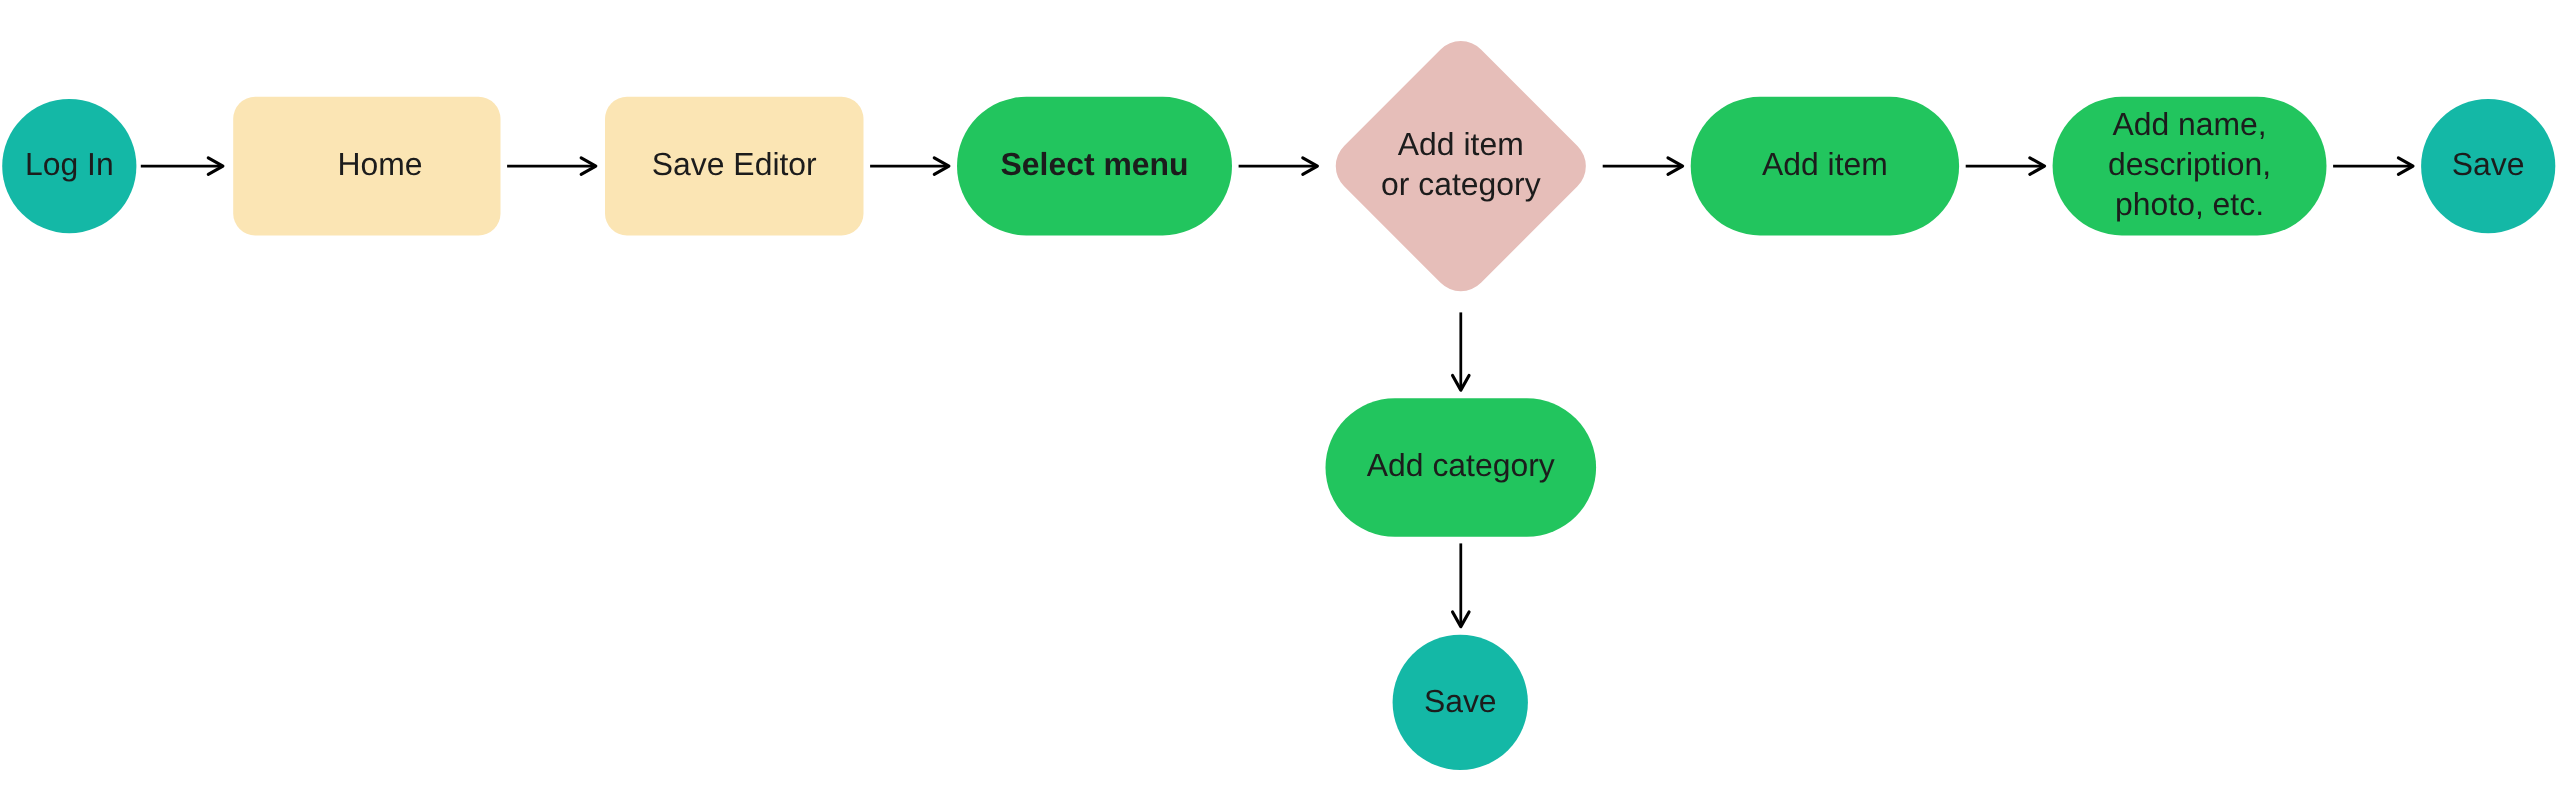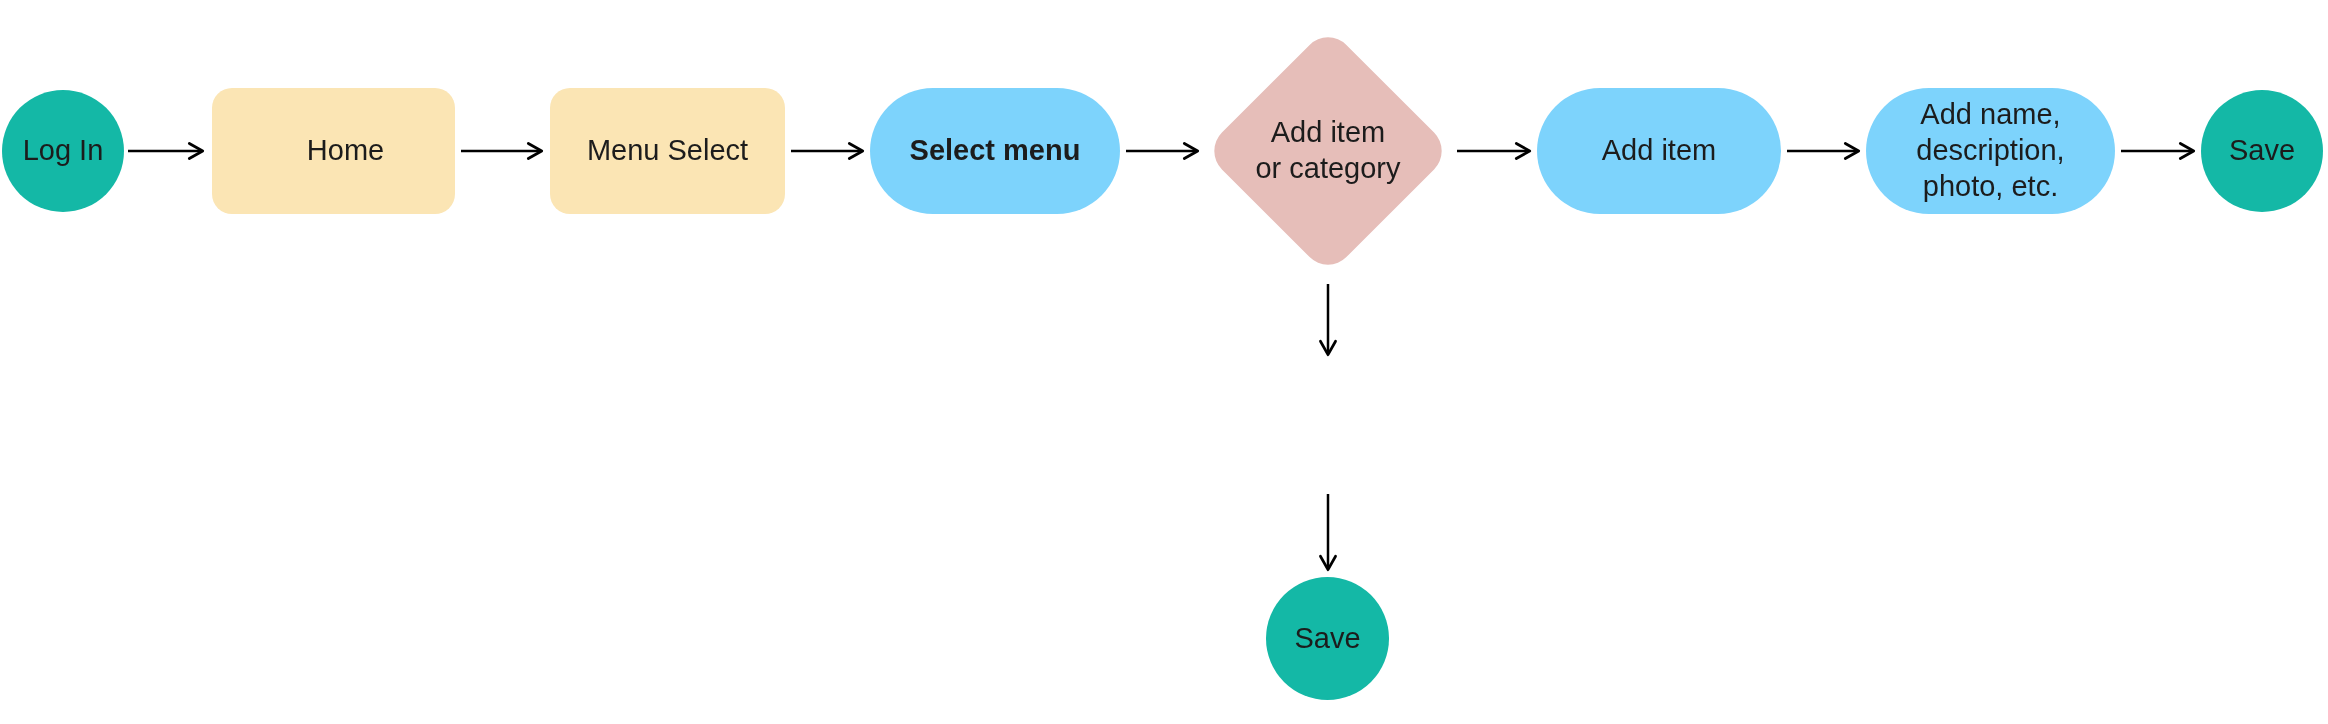--- a/index.html
+++ b/index.html
@@ -36,21 +36,21 @@
   .circle {
     border-radius: 50%;
     background: #14b8a6;
   }
   .rounded-rect {
     border-radius: 20px;
     background: #fbe5b4;
   }
   .pill {
     border-radius: 70px;
-    background: #7dd3fc;
+    background: #22c55e;
   }
   .diamond {
     background: #e6beb9;
     border-radius: 26px;
     transform: rotate(45deg);
   }
   .diamond-inner {
     width: 100%;
     height: 100%;
     display: flex;
@@ -98,21 +98,21 @@
 
   <div id="n-login" class="node circle">
     <span>Log In</span>
   </div>
 
   <div id="n-home" class="node rounded-rect">
     <span>Home</span>
   </div>
 
   <div id="n-menu-editor" class="node rounded-rect">
-    <span>Menu Select</span>
+    <span>Save Editor</span>
   </div>
 
   <div id="n-select-menu" class="node pill">
     <span>Select menu</span>
   </div>
 
   <div id="n-decision" class="node diamond">
     <div class="diamond-inner">Add item
 or category</div>
   </div>
@@ -124,18 +124,21 @@
   <div id="n-add-details" class="node pill">
     <span>Add name,
 description,
 photo, etc.</span>
   </div>
 
   <div id="n-save-top" class="node circle">
     <span>Save</span>
   </div>
 
+  <div id="n-add-category" class="node pill">
+    <span>Add category</span>
+  </div>
 
   <div id="n-save-bottom" class="node circle">
     <span>Save</span>
   </div>
 
 </div>
 
 </body></html>

